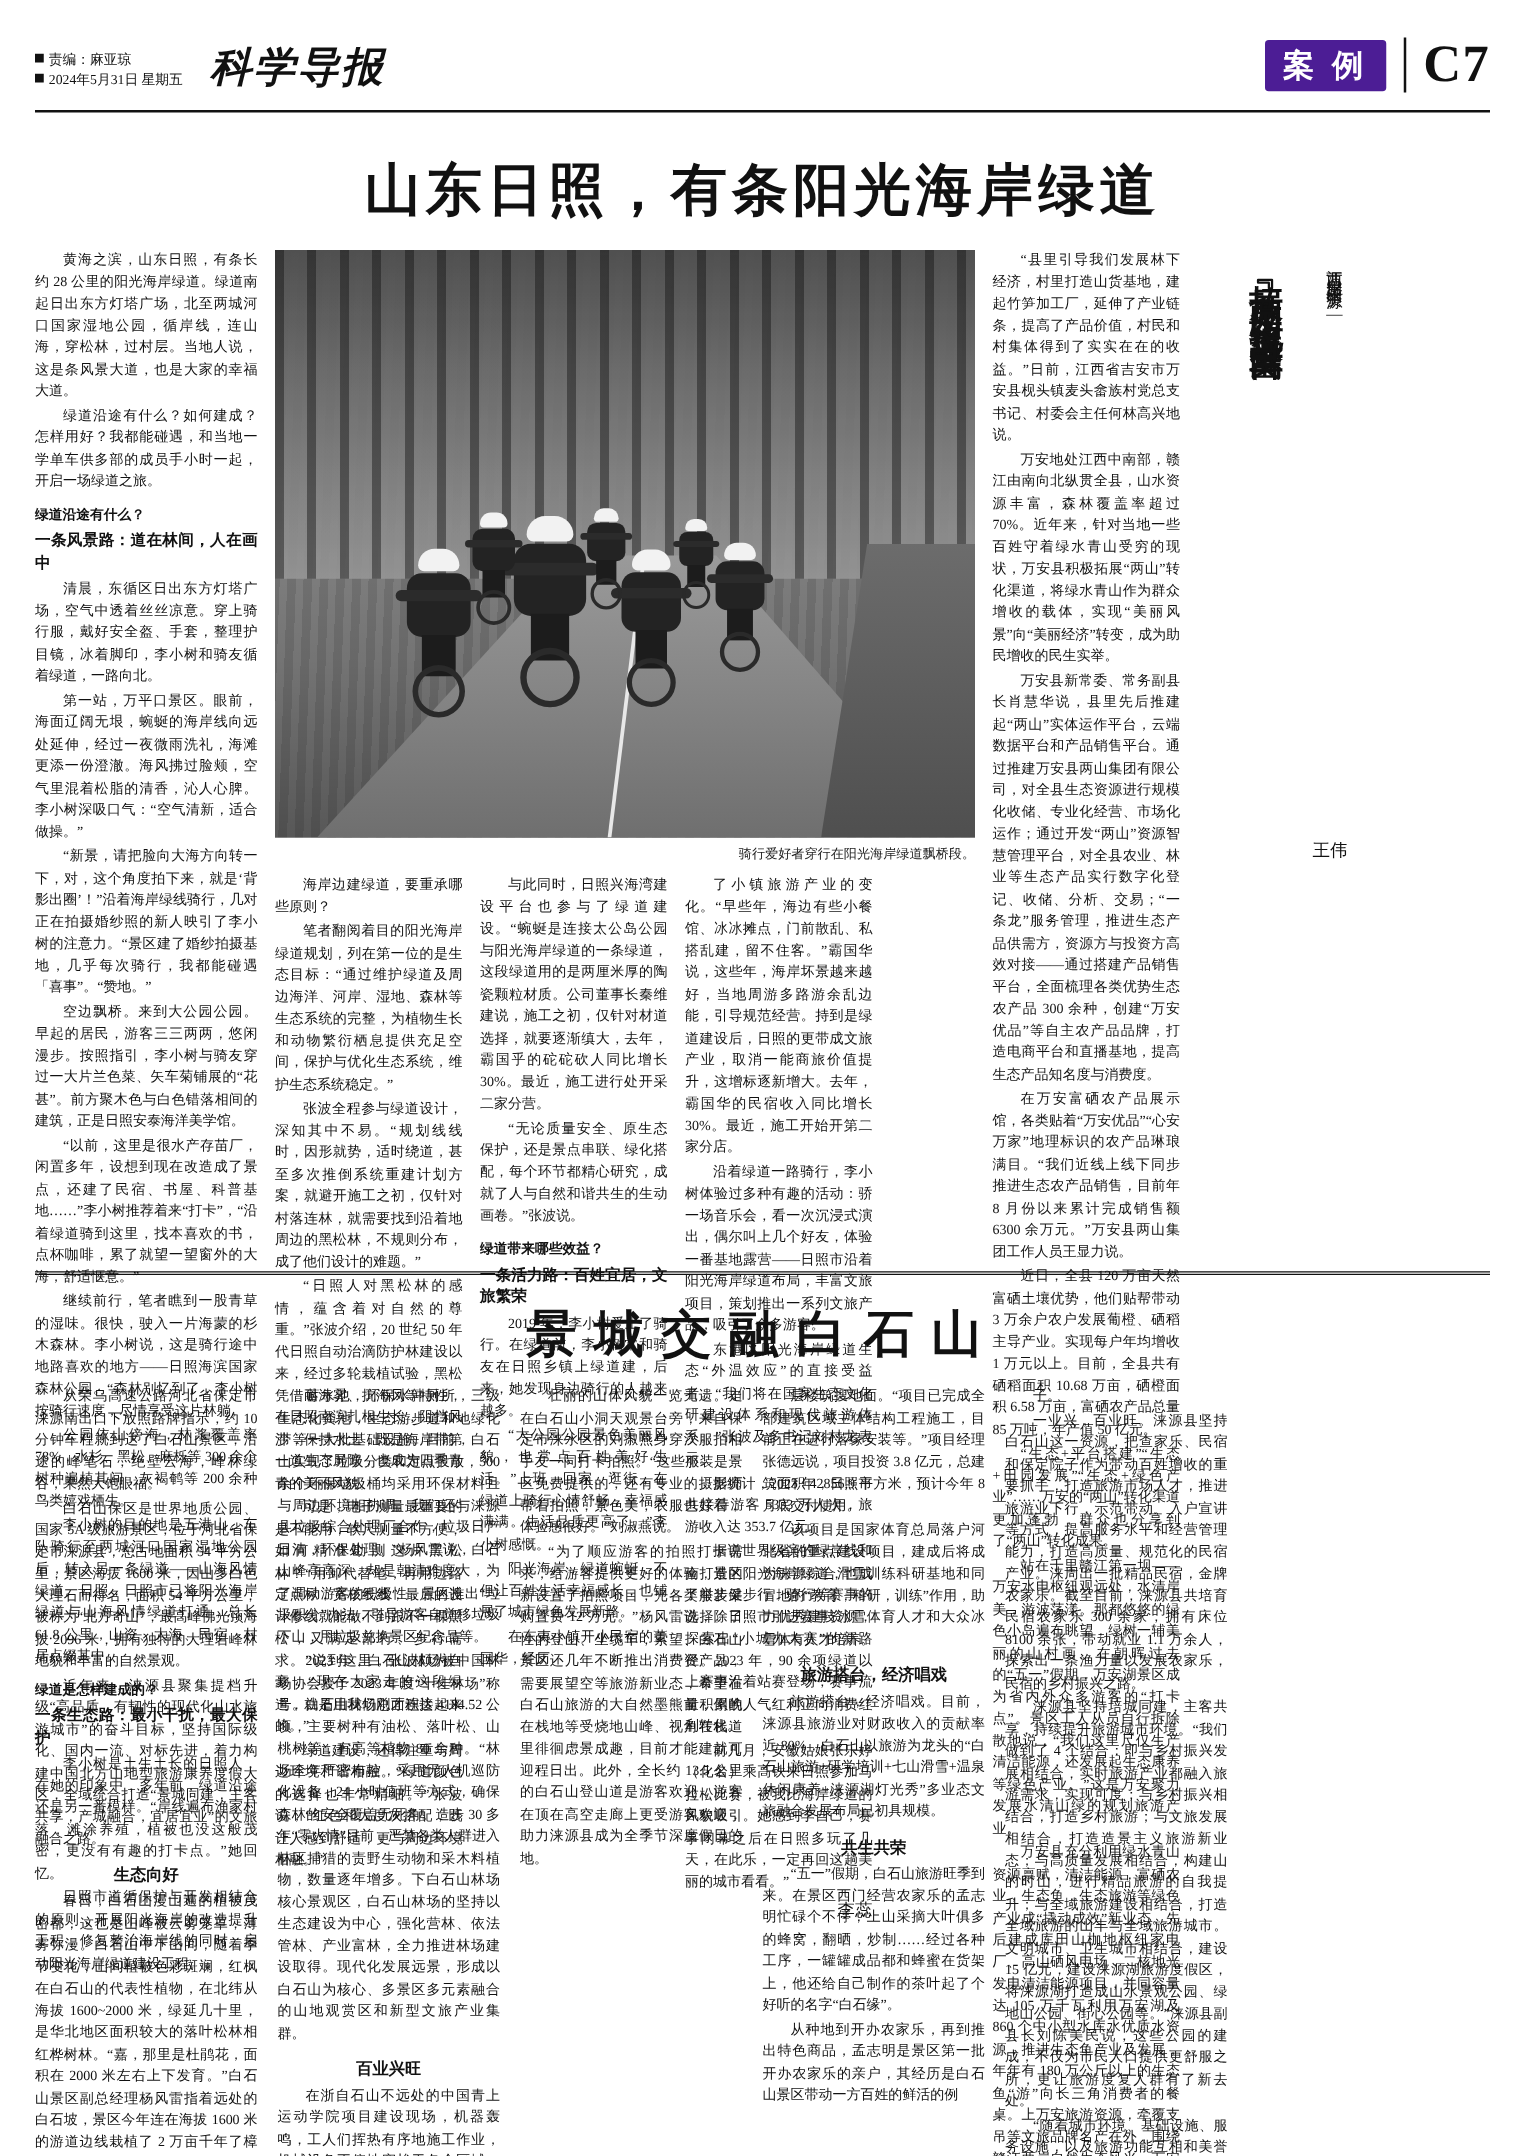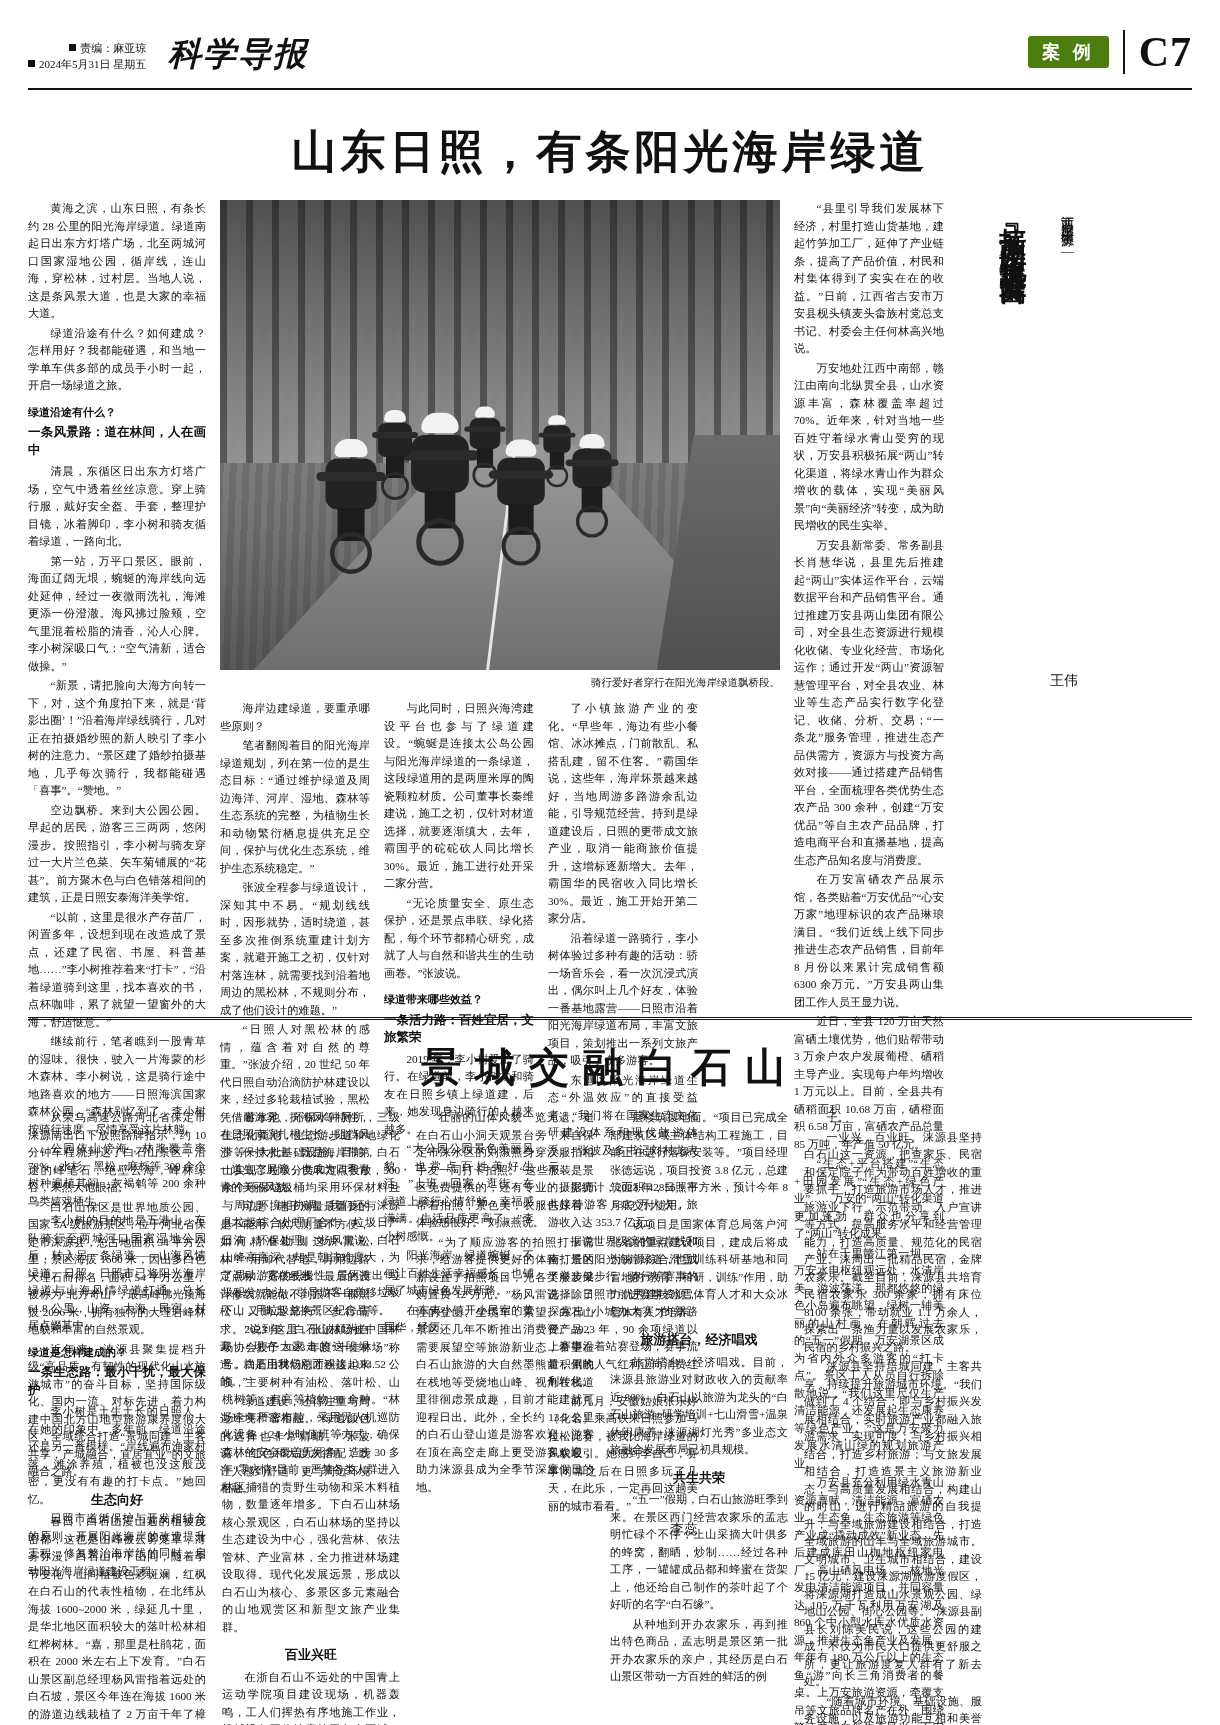--- a/index.html
+++ b/index.html
@@ -9,32 +9,32 @@
     background:#ffffff;
     font-family:"Liberation Serif","DejaVu Serif",serif;
     color:#111;
     position:relative;
     overflow:hidden;
   }
   .page { position:absolute; inset:0; padding:18px 28px 10px 28px; }
 
   
   .masthead { position:relative; height:72px; border-bottom:2px solid #111; }
-  .mast-left { position:absolute; left:0; top:22px; font-size:11px; line-height:16px; color:#111;text-align:right; }
+  .mast-left { position:absolute; left:0; top:22px; font-size:11px; line-height:16px; color:#111; }
   .mast-left div { white-space:nowrap; }
   .mast-left .bar { display:inline-block; width:7px; height:7px; background:#111; margin-right:4px; vertical-align:1px;}
   .mast-title {
     position:absolute; left:140px; top:14px;
     font-family:"Liberation Serif","DejaVu Serif",serif;
     font-weight:bold; font-size:33px; letter-spacing:2px;
     font-style:italic;
   }
   .mast-right { position:absolute; right:0; top:10px; display:flex; align-items:center; gap:14px; }
   .badge-case {
-    background:#4d7c0f; color:#fff; font-size:18px; font-weight:bold;
+    background:#4c1d95; color:#fff; font-size:25px; font-weight:bold;
     padding:4px 14px; letter-spacing:4px; border-radius:3px;
   }
   .mast-sep { width:2px; height:44px; background:#111; }
   .page-num { font-size:42px; font-weight:bold; font-family:"Liberation Serif",serif; letter-spacing:1px; }
 
   
   .top-article { position:relative; height:930px; border-bottom:3px double #111; padding-top:16px;}
   h1.headline {
     text-align:center; font-size:45px; font-weight:bold; letter-spacing:4px;
     margin:16px 0 18px 0; font-family:"Liberation Serif","DejaVu Serif",serif;

